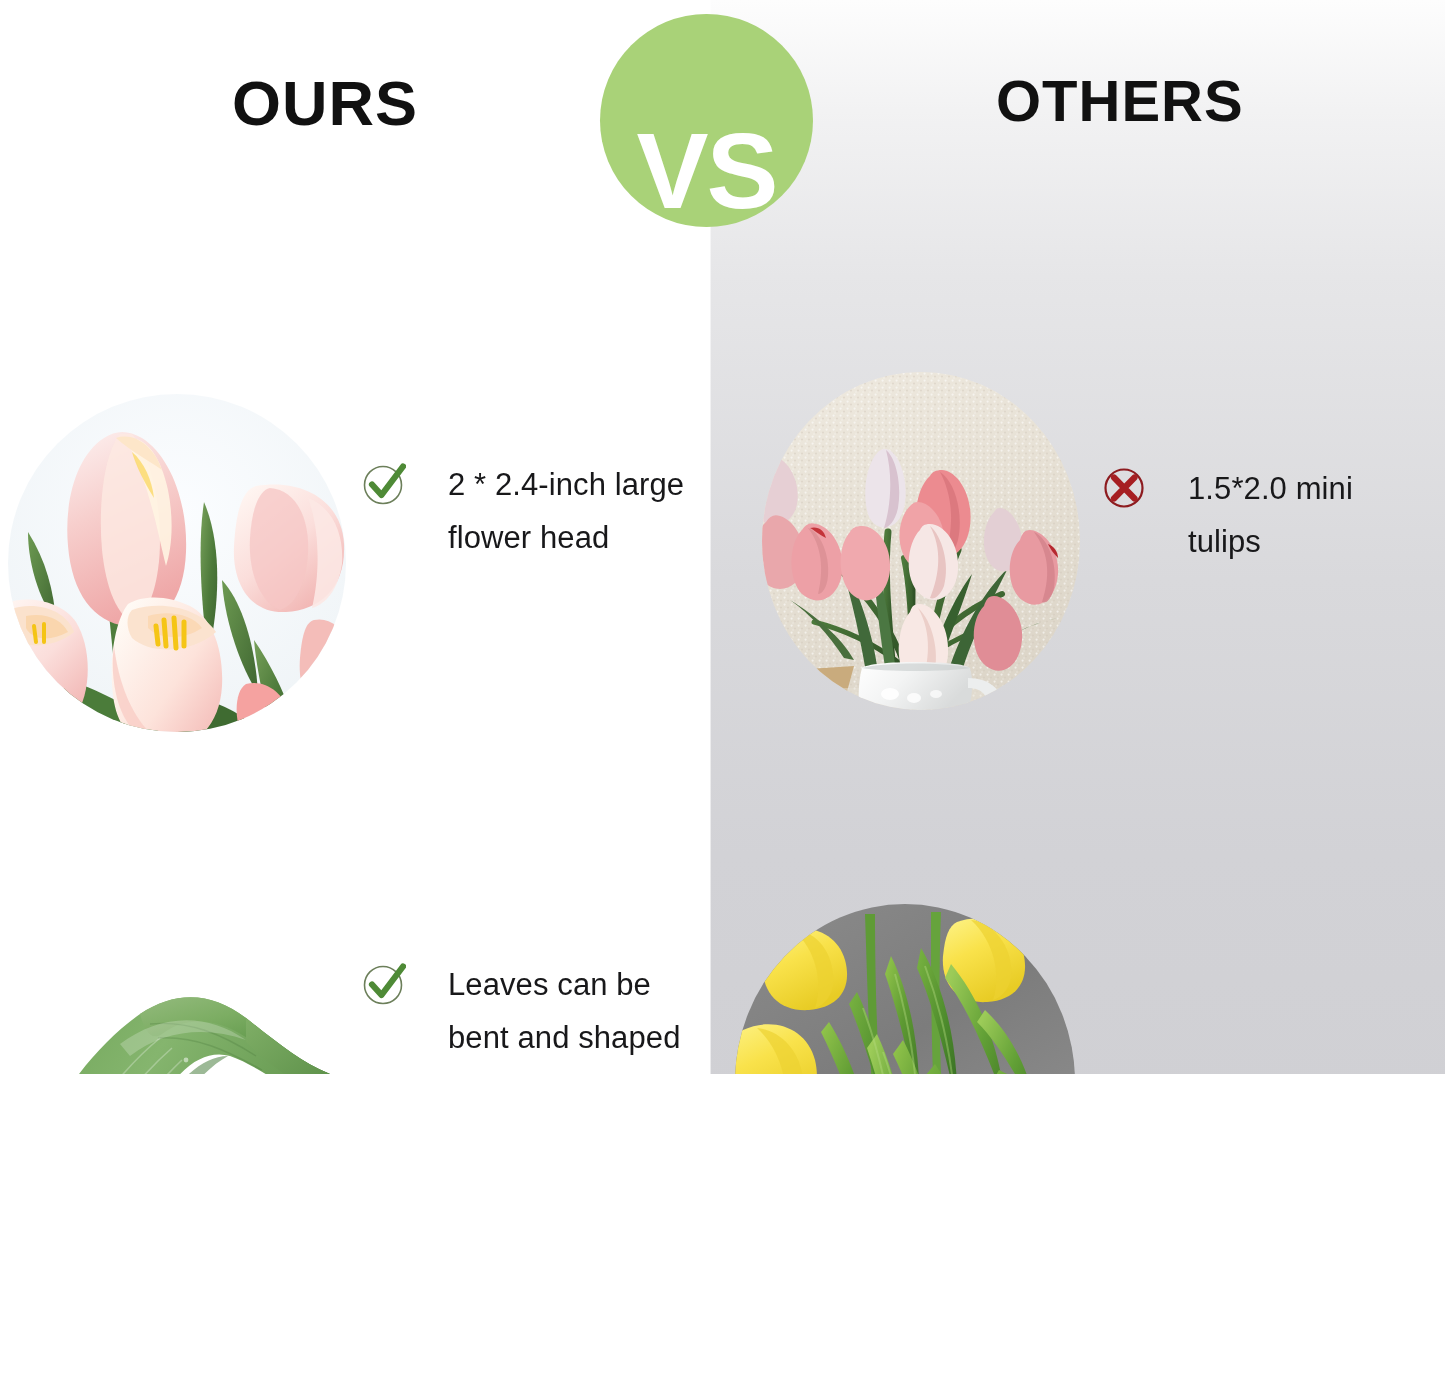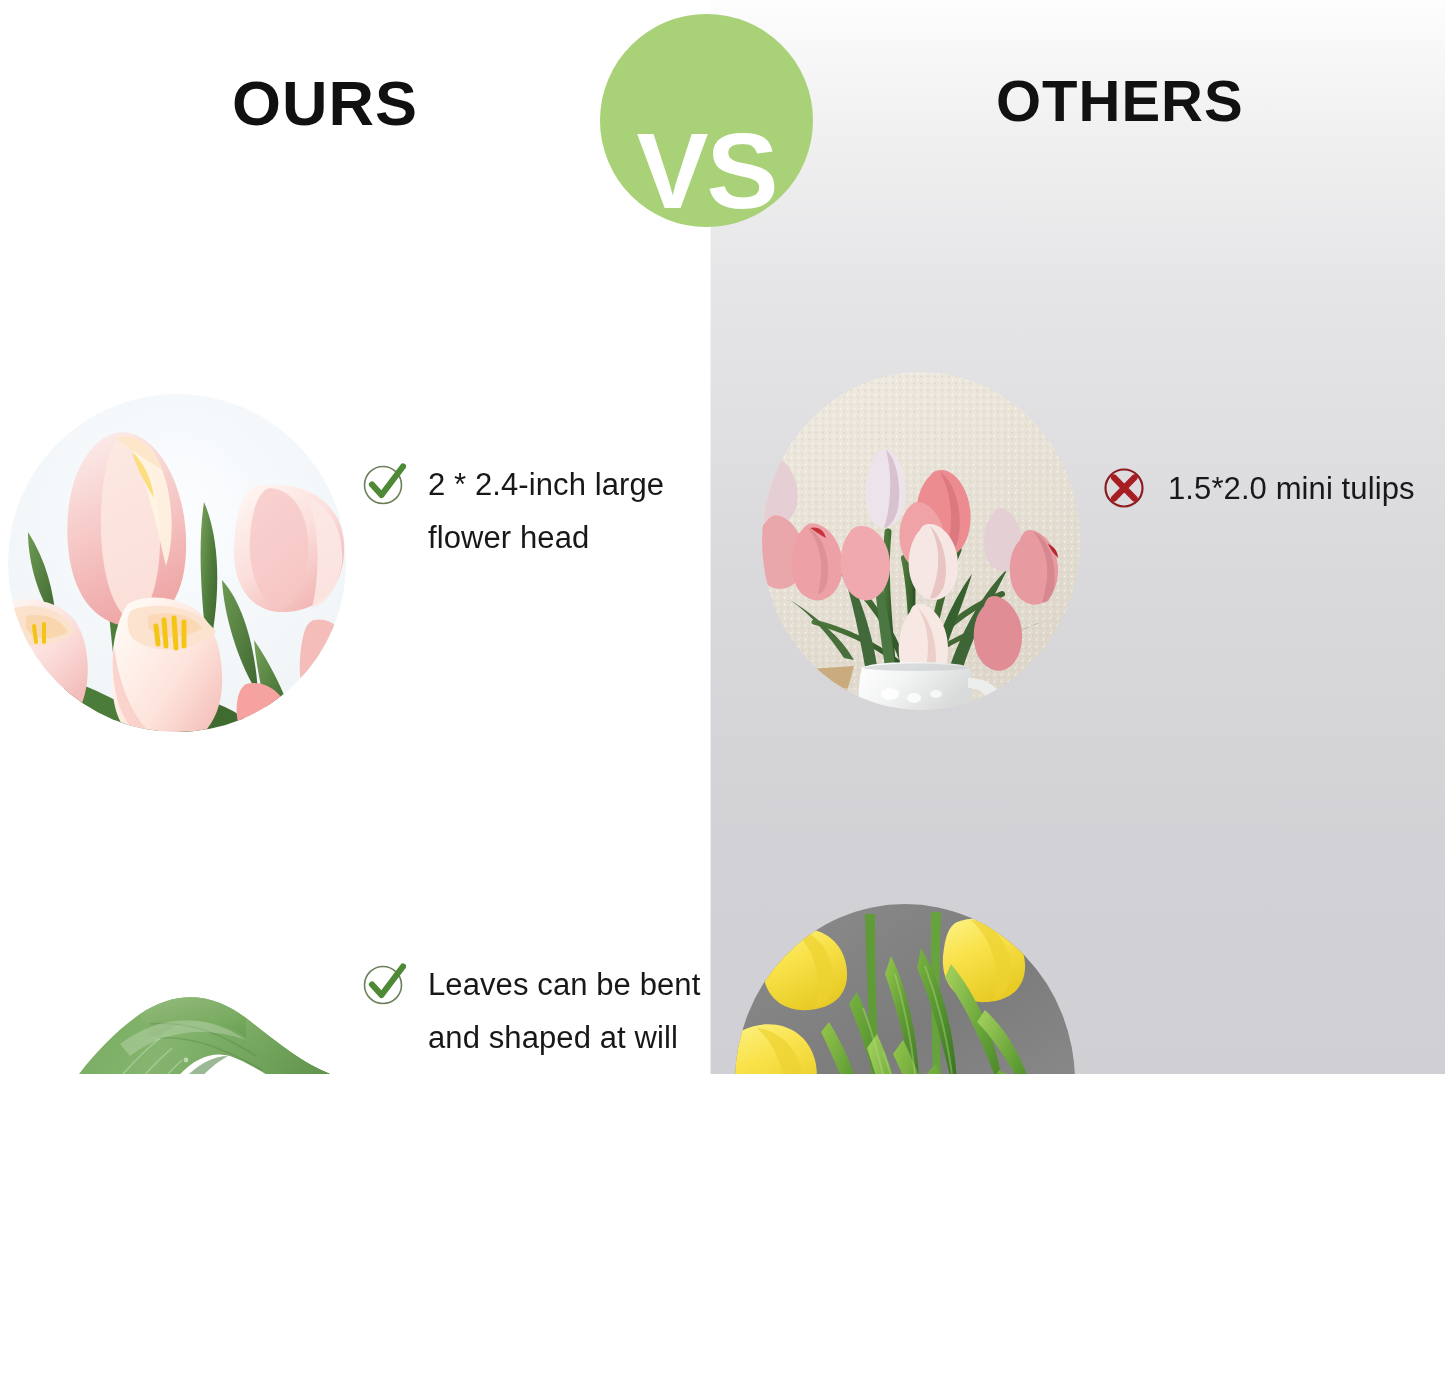--- a/index.html
+++ b/index.html
@@ -114,20 +114,21 @@
     margin-right: 22px;
     margin-top: 4px;
   }
   .feature-icon svg { display: block; width: 44px; height: 44px; }
 
   .feature-text {
     font-size: 31px;
     line-height: 1.72;
     color: #18181a;
     letter-spacing: 0.1px;
+    margin-left: 20px;
   }
 
   
   .seam {
     position: absolute;
     left: 709px; top: 0;
     width: 2px; height: 1379px;
     background: rgba(255,255,255,0.55);
     z-index: 4;
   }

